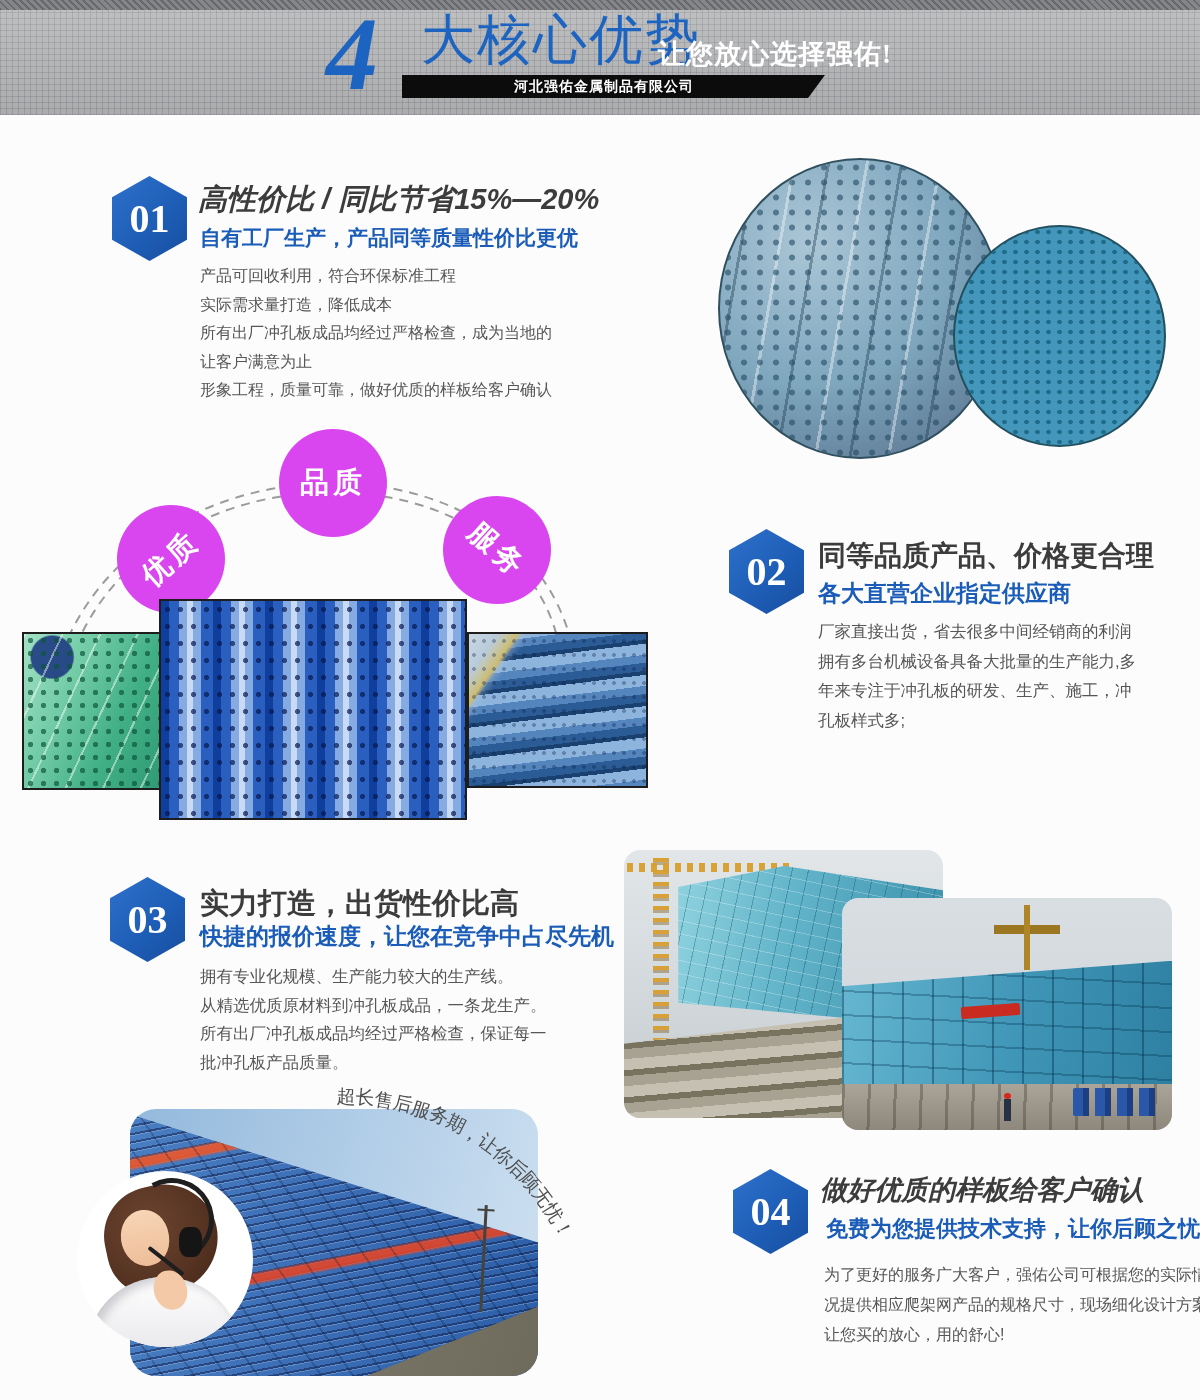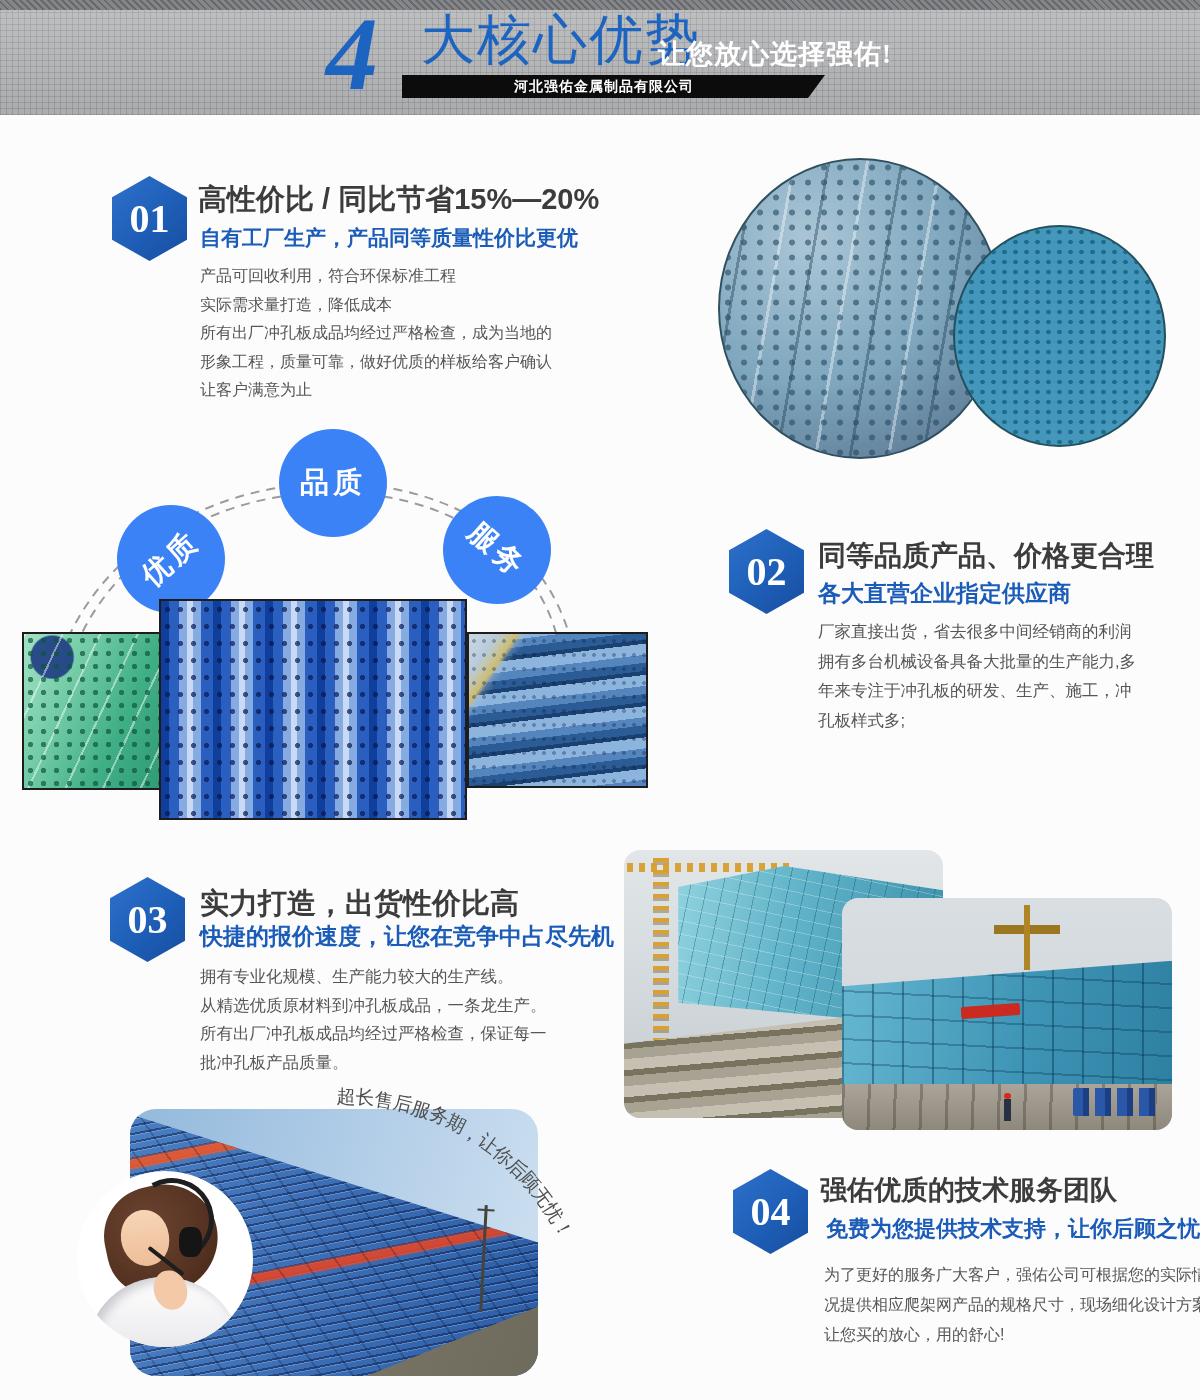--- a/index.html
+++ b/index.html
@@ -26,30 +26,30 @@
   .company-banner span{color:#ffffff;font-size:14px;font-weight:bold;letter-spacing:1px;transform:translateX(-18px);}
 
   
   .hex{position:absolute;width:75px;height:85px;
     background:linear-gradient(135deg,#2e71cb 0%,#1e5eb7 55%,#174e9e 100%);
     clip-path:polygon(50% 0,100% 25%,100% 75%,50% 100%,0 75%,0 25%);
     display:flex;align-items:center;justify-content:center;}
   .hex span{color:#fff;font-family:"Liberation Serif","DejaVu Serif",serif;font-weight:bold;font-size:40px;text-align:right;}
 
   .adv-title{position:absolute;font-weight:bold;color:#3c3c3c;white-space:nowrap;}
-  .adv-title.sans{font-family:"Liberation Sans","DejaVu Sans",sans-serif;}
+  .adv-title.sans{font-family:"Liberation Sans","DejaVu Sans",sans-serif;font-style:italic;}
   .adv-title.serif{font-family:"Liberation Serif","DejaVu Serif",serif;}
   .adv-sub{position:absolute;font-family:"Liberation Serif","DejaVu Serif",serif;
     font-weight:bold;color:#1a5cb8;white-space:nowrap;}
   .adv-body{position:absolute;color:#565656;white-space:nowrap;}
   .adv-body div{white-space:nowrap;}
 
   
   .arcs-svg{position:absolute;left:0;top:400px;z-index:1;}
-  .qcircle{position:absolute;width:108px;height:108px;border-radius:50%;background:#3b82f6;
+  .qcircle{position:absolute;width:108px;height:108px;border-radius:50%;background:#d946ef;
     display:flex;align-items:center;justify-content:center;z-index:2;}
   .qcircle span{color:#fff;font-weight:bold;font-size:29px;letter-spacing:4px;}
   .rot-left span{transform:rotate(-42deg);}
   .rot-right span{transform:rotate(42deg);}
 
   
   .circle-photo{position:absolute;border-radius:50%;}
   .cp-big{left:718px;top:158px;width:280px;height:297px;border:2px solid #31505f;
     background-image:
       repeating-linear-gradient(100deg,rgba(255,255,255,.38) 0 3px,rgba(0,0,0,0) 3px 34px,rgba(25,55,75,.38) 34px 37px,rgba(0,0,0,0) 37px 72px),
@@ -195,22 +195,22 @@
 
   <div class="hex" style="left:112px;top:176px;">
     <span>01</span>
   </div>
   <div class="adv-title sans" style="left:198px;top:180px;font-size:29px;">高性价比 / 同比节省15%—20%</div>
   <div class="adv-sub" style="left:200px;top:224px;font-size:21px;">自有工厂生产，产品同等质量性价比更优</div>
   <div class="adv-body" style="left:200px;top:262px;font-size:16px;line-height:28.5px;">
     <div>产品可回收利用，符合环保标准工程</div>
     <div>实际需求量打造，降低成本</div>
     <div>所有出厂冲孔板成品均经过严格检查，成为当地的</div>
+    <div>让客户满意为止</div>
     <div>形象工程，质量可靠，做好优质的样板给客户确认</div>
-    <div>让客户满意为止</div>
   </div>
 
   <div class="circle-photo cp-big"></div>
   <div class="circle-photo cp-small"></div>
 
   <div class="photo ph-green"></div>
   <div class="photo ph-blue"></div>
   <div class="photo ph-stack"></div>
 
   <div class="hex" style="left:729px;top:529px;">
@@ -280,21 +280,21 @@
       <span class="arc-char" style="left: 517.227px; top: 1168.69px; transform: translate(-50%, -50%) rotate(44.5deg);">后</span>
       <span class="arc-char" style="left: 530.247px; top: 1182.49px; transform: translate(-50%, -50%) rotate(48.85deg);">顾</span>
       <span class="arc-char" style="left: 542.183px; top: 1197.24px; transform: translate(-50%, -50%) rotate(53.2deg);">无</span>
       <span class="arc-char" style="left: 552.965px; top: 1212.86px; transform: translate(-50%, -50%) rotate(57.55deg);">忧</span>
       <span class="arc-char" style="left: 562.532px; top: 1229.25px; transform: translate(-50%, -50%) rotate(61.9deg);">！</span>
     </div>
 
   <div class="hex" style="left:733px;top:1169px;">
     <span>04</span>
   </div>
-  <div class="adv-title sans" style="left:820px;top:1172px;font-size:27px;">强佑优质的技术服务团队</div>
+  <div class="adv-title sans" style="left:820px;top:1172px;font-size:27px;">做好优质的样板给客户确认</div>
   <div class="adv-sub" style="left:826px;top:1214px;font-size:22px;">免费为您提供技术支持，让你后顾之忧</div>
   <div class="adv-body" style="left:824px;top:1260px;font-size:16px;line-height:30px;">
     <div>为了更好的服务广大客户，强佑公司可根据您的实际情</div>
     <div>况提供相应爬架网产品的规格尺寸，现场细化设计方案</div>
     <div>让您买的放心，用的舒心!</div>
   </div>
 
 </div>
 
 </body></html>

